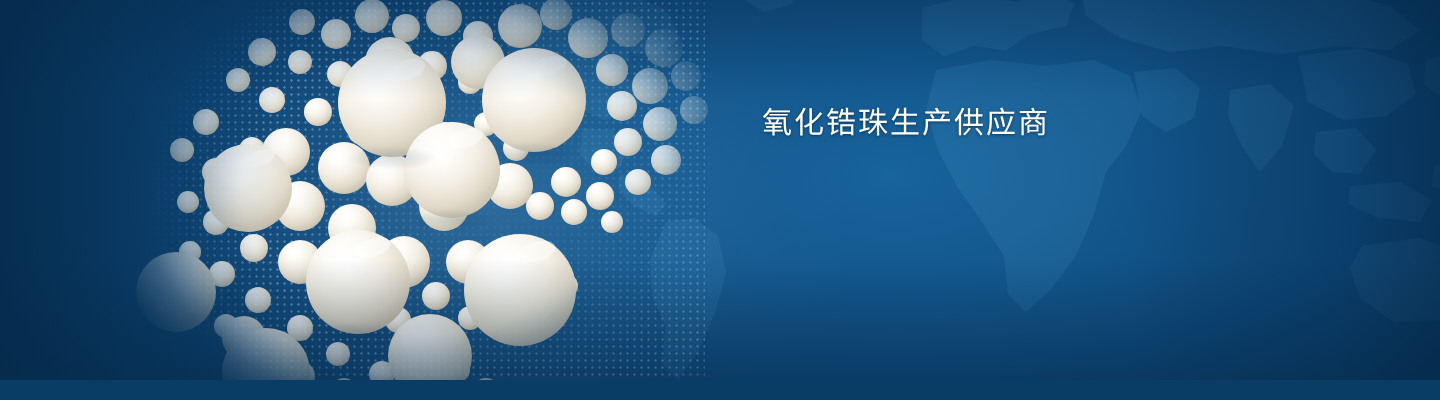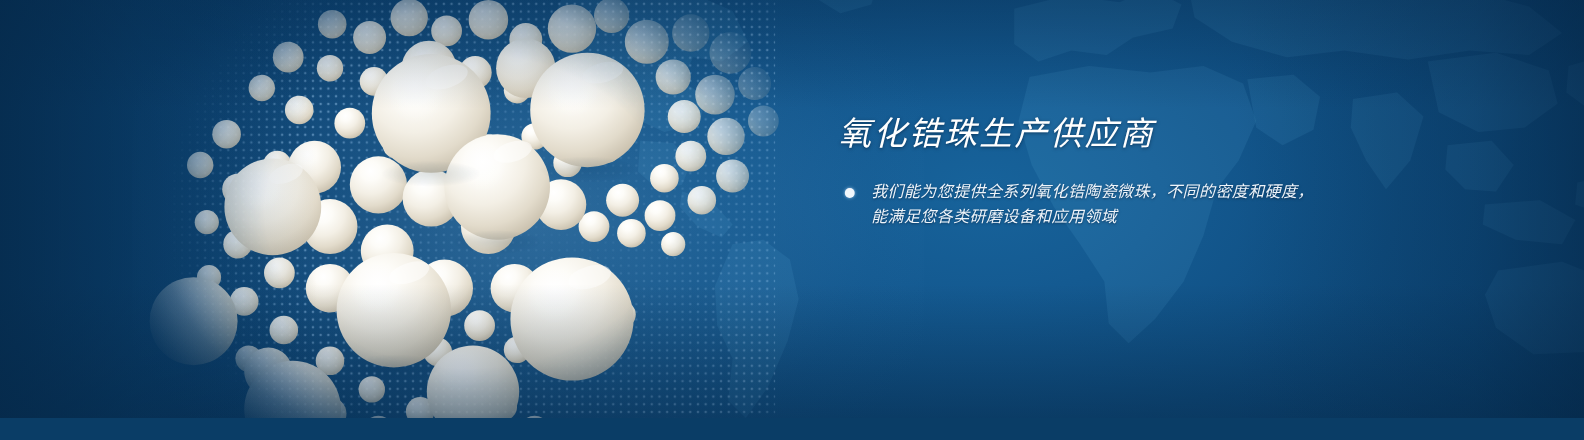--- a/index.html
+++ b/index.html
@@ -11,21 +11,20 @@
   body {
     font-family: "Liberation Sans", "DejaVu Sans", sans-serif;
   }
 
   .banner {
     position: relative;
     width: 1440px;
     height: 380px;
     overflow: hidden;
     background: #15803d;
-    font-style: italic;
   }
 
   
 
   
   .bg-base {
     position: absolute;
     inset: 0;
     background:
       radial-gradient(ellipse 900px 520px at 62% 46%,
@@ -405,24 +404,19 @@
   </div>
 
   <div class="bg-vignette"></div>
 
   <div class="copy">
 
     <h1 class="headline">氧化锆珠生产供应商</h1>
 
     <ul class="bullets">
 
-      <li class="bullet">
-        <span class="dot"></span>
-        <span class="bullet-line">我们能为您提供全系列氧化锆陶瓷微珠，不同的密度和硬度，</span>
-        <span class="bullet-line">能满足您各类研磨设备和应用领域</span>
-      </li>
 
 
 
     </ul>
   </div>
 
 </div>
 
 </body></html>

